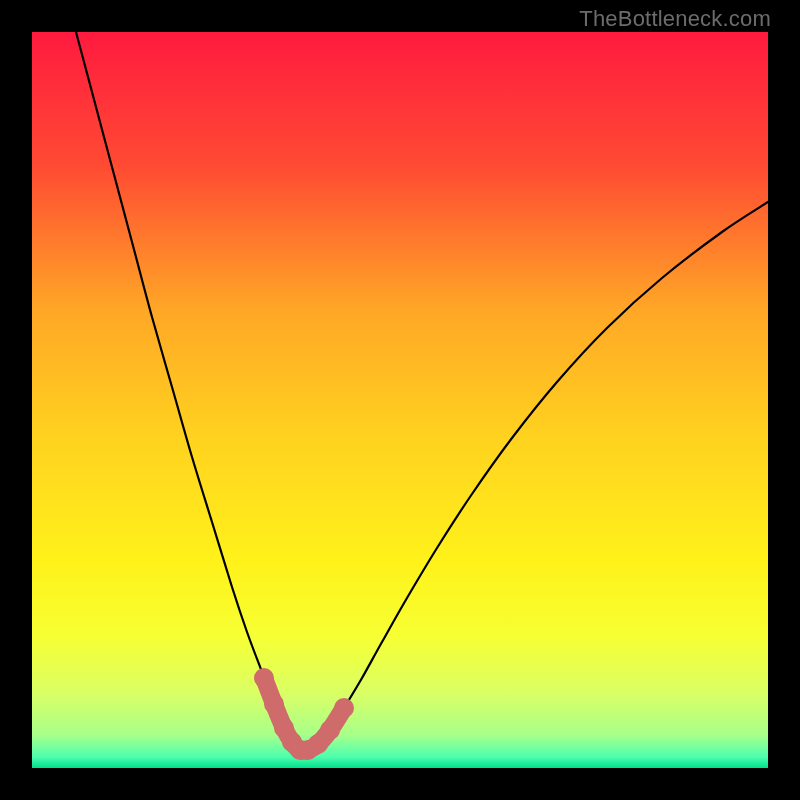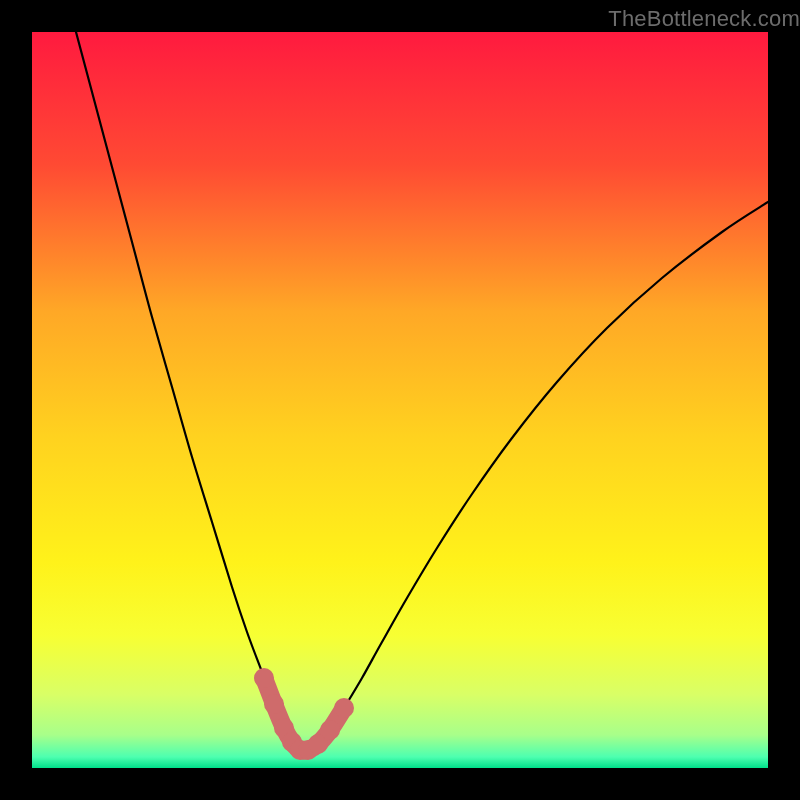--- a/index.html
+++ b/index.html
@@ -23,21 +23,21 @@
     position: absolute;
     left: 32px;
     top: 32px;
     width: 736px;
     height: 736px;
     overflow: hidden;
   }
   .watermark {
     position: absolute;
     top: 6px;
-    right: 0;
+    right: 29px;
     color: #6c6c6c;
     font-size: 22px;
     letter-spacing: 0.2px;
     font-weight: 500;
   }
   svg {
     display: block;
   }
 </style>
 </head>

